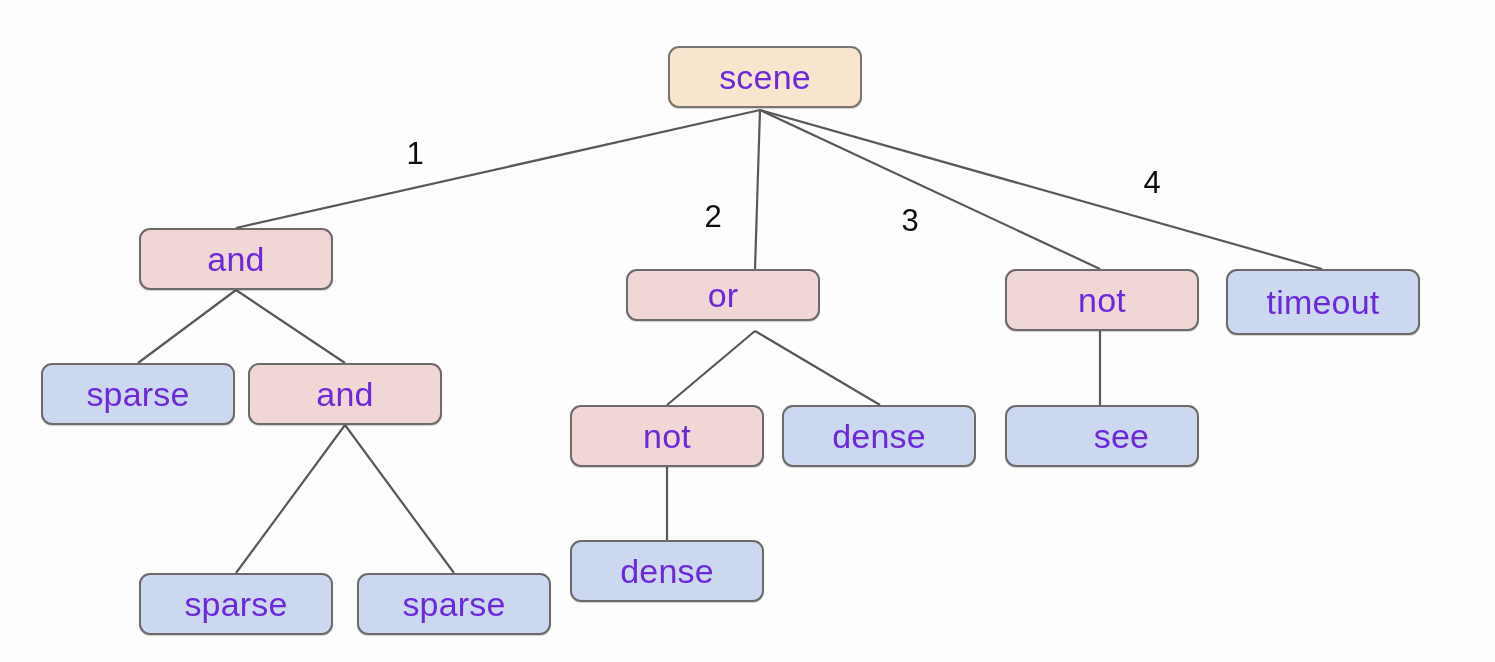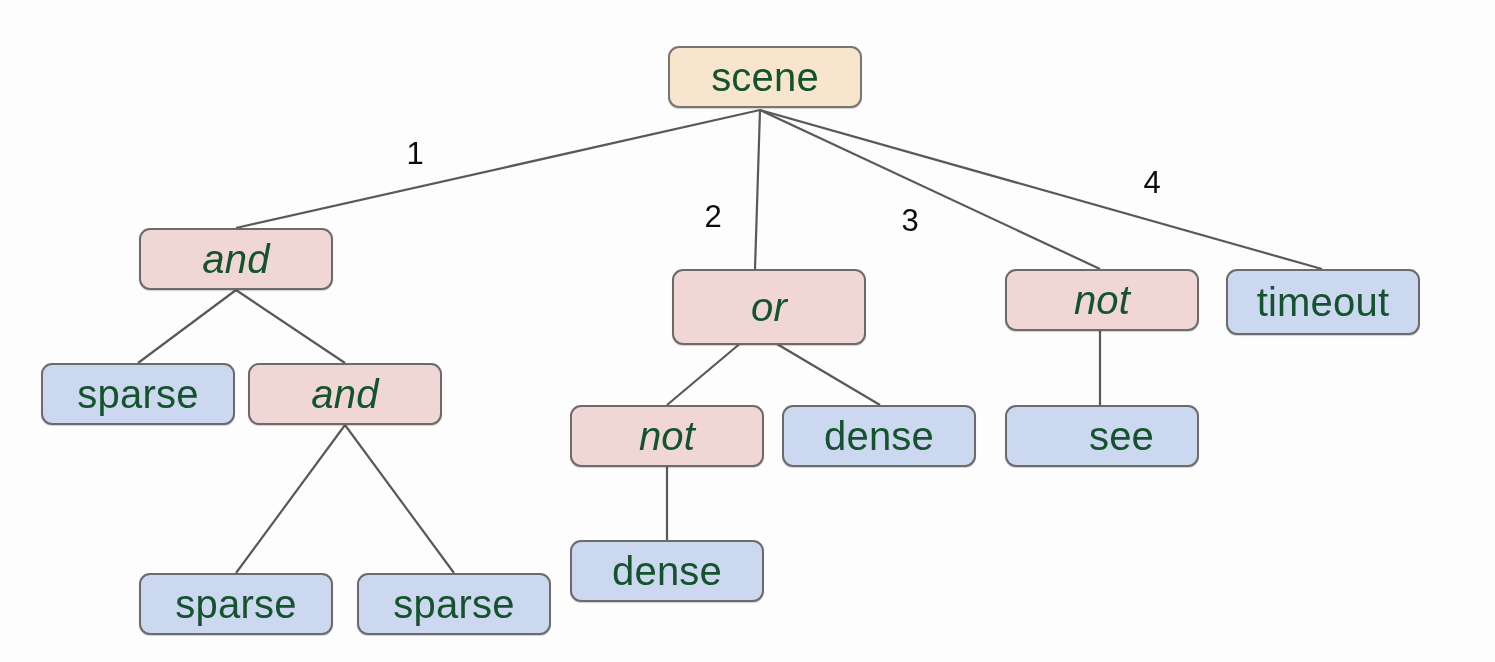--- a/index.html
+++ b/index.html
@@ -27,35 +27,34 @@
     pointer-events: none;
   }
   .node {
     position: absolute;
     box-sizing: border-box;
     display: flex;
     align-items: center;
     justify-content: center;
     border: 2px solid #6d6a6a;
     border-radius: 11px;
-    font-size: 40px;
+    font-size: 34px;
     line-height: 1;
-    color: #14532d;
+    color: #6d28d9;
     letter-spacing: 0.2px;
     box-shadow: 0 1px 1px rgba(0,0,0,0.18);
     white-space: nowrap;
   }
   .node.root {
     background: #f7e6cd;
     border-color: #7a7571;
   }
   .node.op {
     background: #f0d7d6;
     border-color: #6d6a6a;
-    font-style: italic;
   }
   .node.leaf {
     background: #ccd7f0;
     border-color: #6d6a6a;
   }
   .edge-label {
     position: absolute;
     font-size: 31px;
     color: #0c0c0c;
     line-height: 1;
@@ -77,21 +76,21 @@
       <line x1="345" y1="425" x2="236" y2="573" stroke="#595959" stroke-width="2.2"></line>
       <line x1="345" y1="425" x2="454" y2="573" stroke="#595959" stroke-width="2.2"></line>
       <line x1="755" y1="331" x2="667" y2="405" stroke="#595959" stroke-width="2.2"></line>
       <line x1="755" y1="331" x2="880" y2="405" stroke="#595959" stroke-width="2.2"></line>
       <line x1="667" y1="467" x2="667" y2="540" stroke="#595959" stroke-width="2.2"></line>
       <line x1="1100" y1="331" x2="1100" y2="405" stroke="#595959" stroke-width="2.2"></line>
     </svg>
   <div id="node-layer">
       <div class="node root" style="left: 668px; top: 46px; width: 194px; height: 62px;">scene</div>
       <div class="node op" style="left: 139px; top: 228px; width: 194px; height: 62px;">and</div>
-      <div class="node op" style="left: 672px; top: 269px; width: 194px; height: 76px;">or</div>
+      <div class="node op" style="left: 626px; top: 269px; width: 194px; height: 52px;">or</div>
       <div class="node op" style="left: 1005px; top: 269px; width: 194px; height: 62px;">not</div>
       <div class="node leaf" style="left: 1226px; top: 269px; width: 194px; height: 66px;">timeout</div>
       <div class="node leaf" style="left: 41px; top: 363px; width: 194px; height: 62px;">sparse</div>
       <div class="node op" style="left: 248px; top: 363px; width: 194px; height: 62px;">and</div>
       <div class="node op" style="left: 570px; top: 405px; width: 194px; height: 62px;">not</div>
       <div class="node leaf" style="left: 782px; top: 405px; width: 194px; height: 62px;">dense</div>
       <div class="node leaf" style="left: 1005px; top: 405px; width: 194px; height: 62px; padding-left: 39px;">see</div>
       <div class="node leaf" style="left: 570px; top: 540px; width: 194px; height: 62px;">dense</div>
       <div class="node leaf" style="left: 139px; top: 573px; width: 194px; height: 62px;">sparse</div>
       <div class="node leaf" style="left: 357px; top: 573px; width: 194px; height: 62px;">sparse</div>

